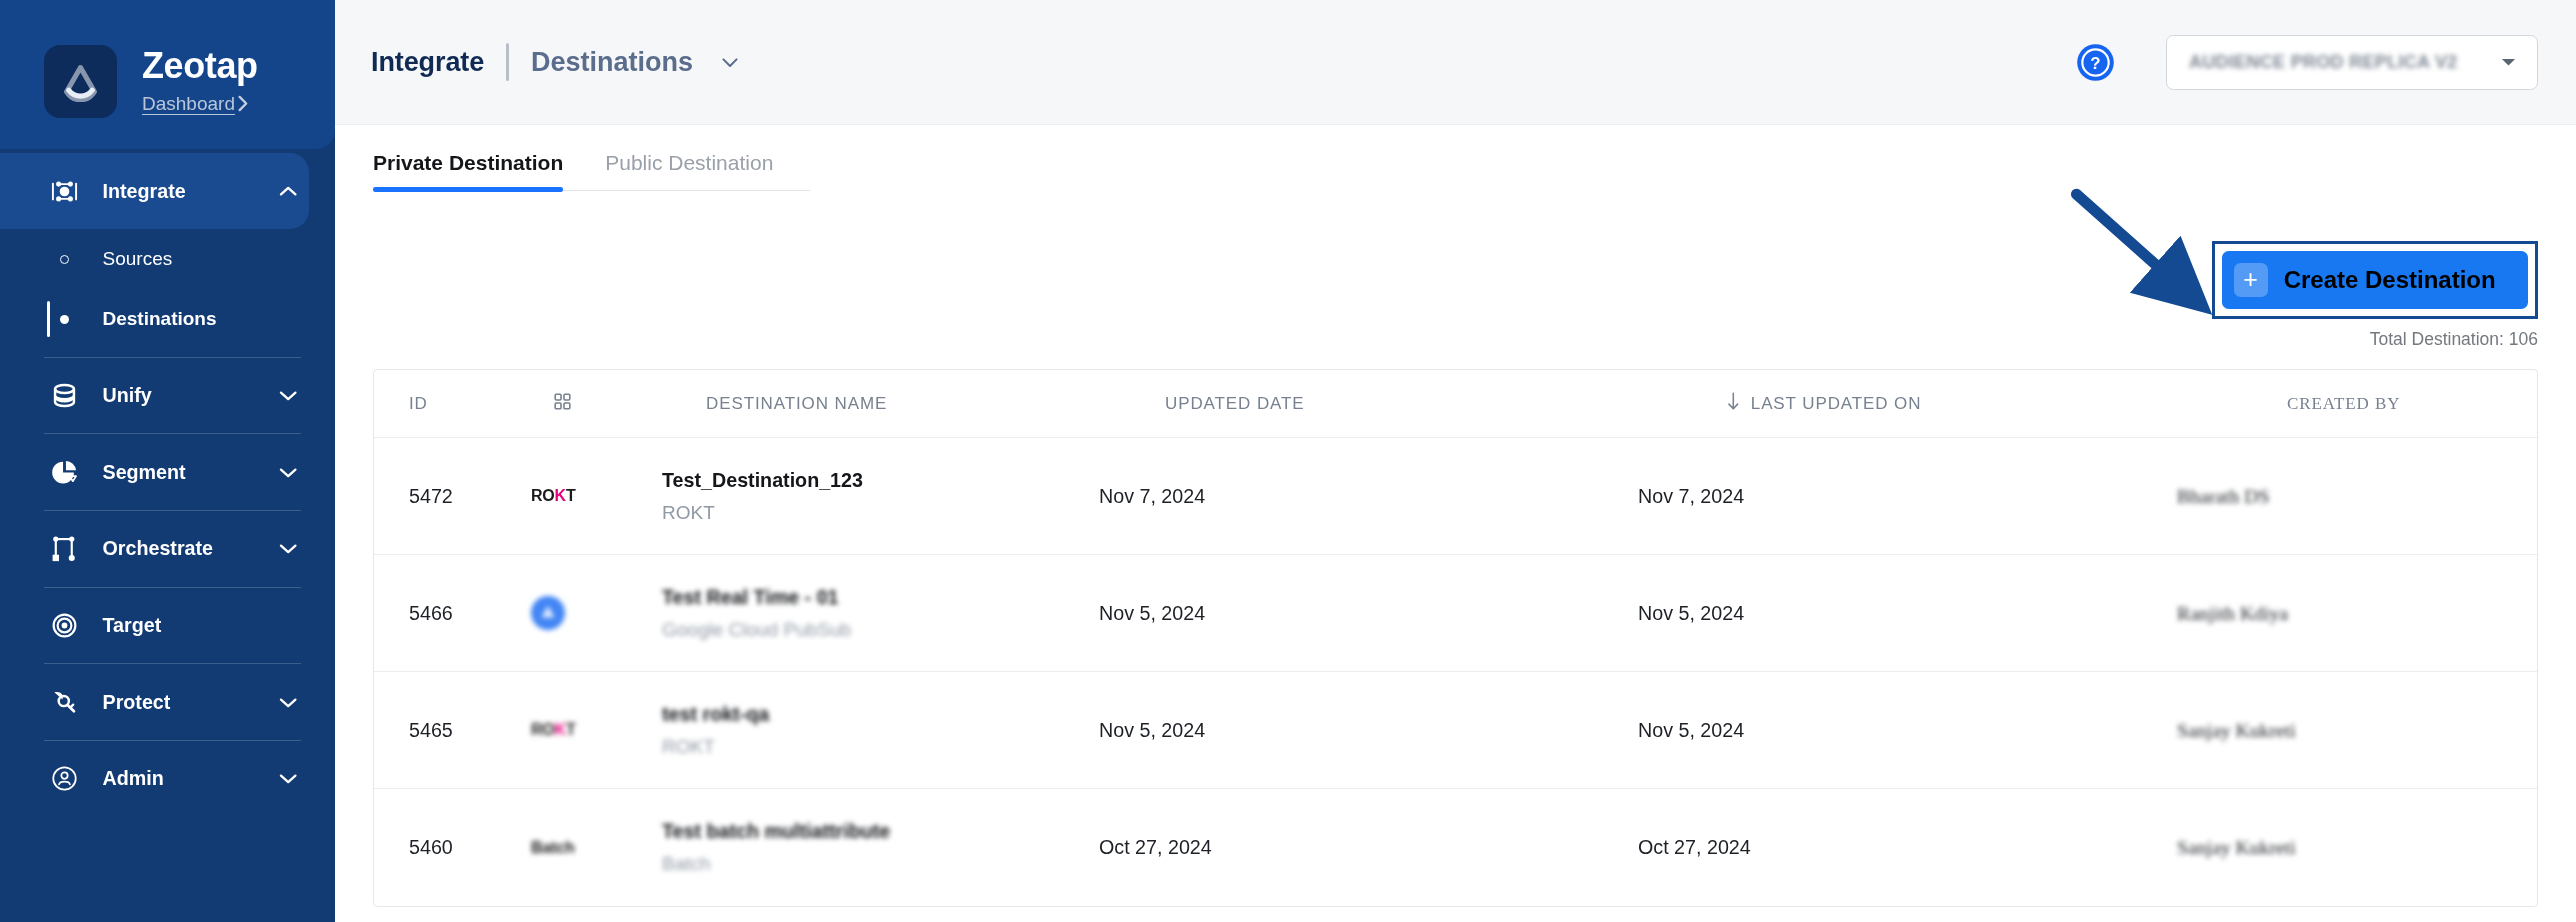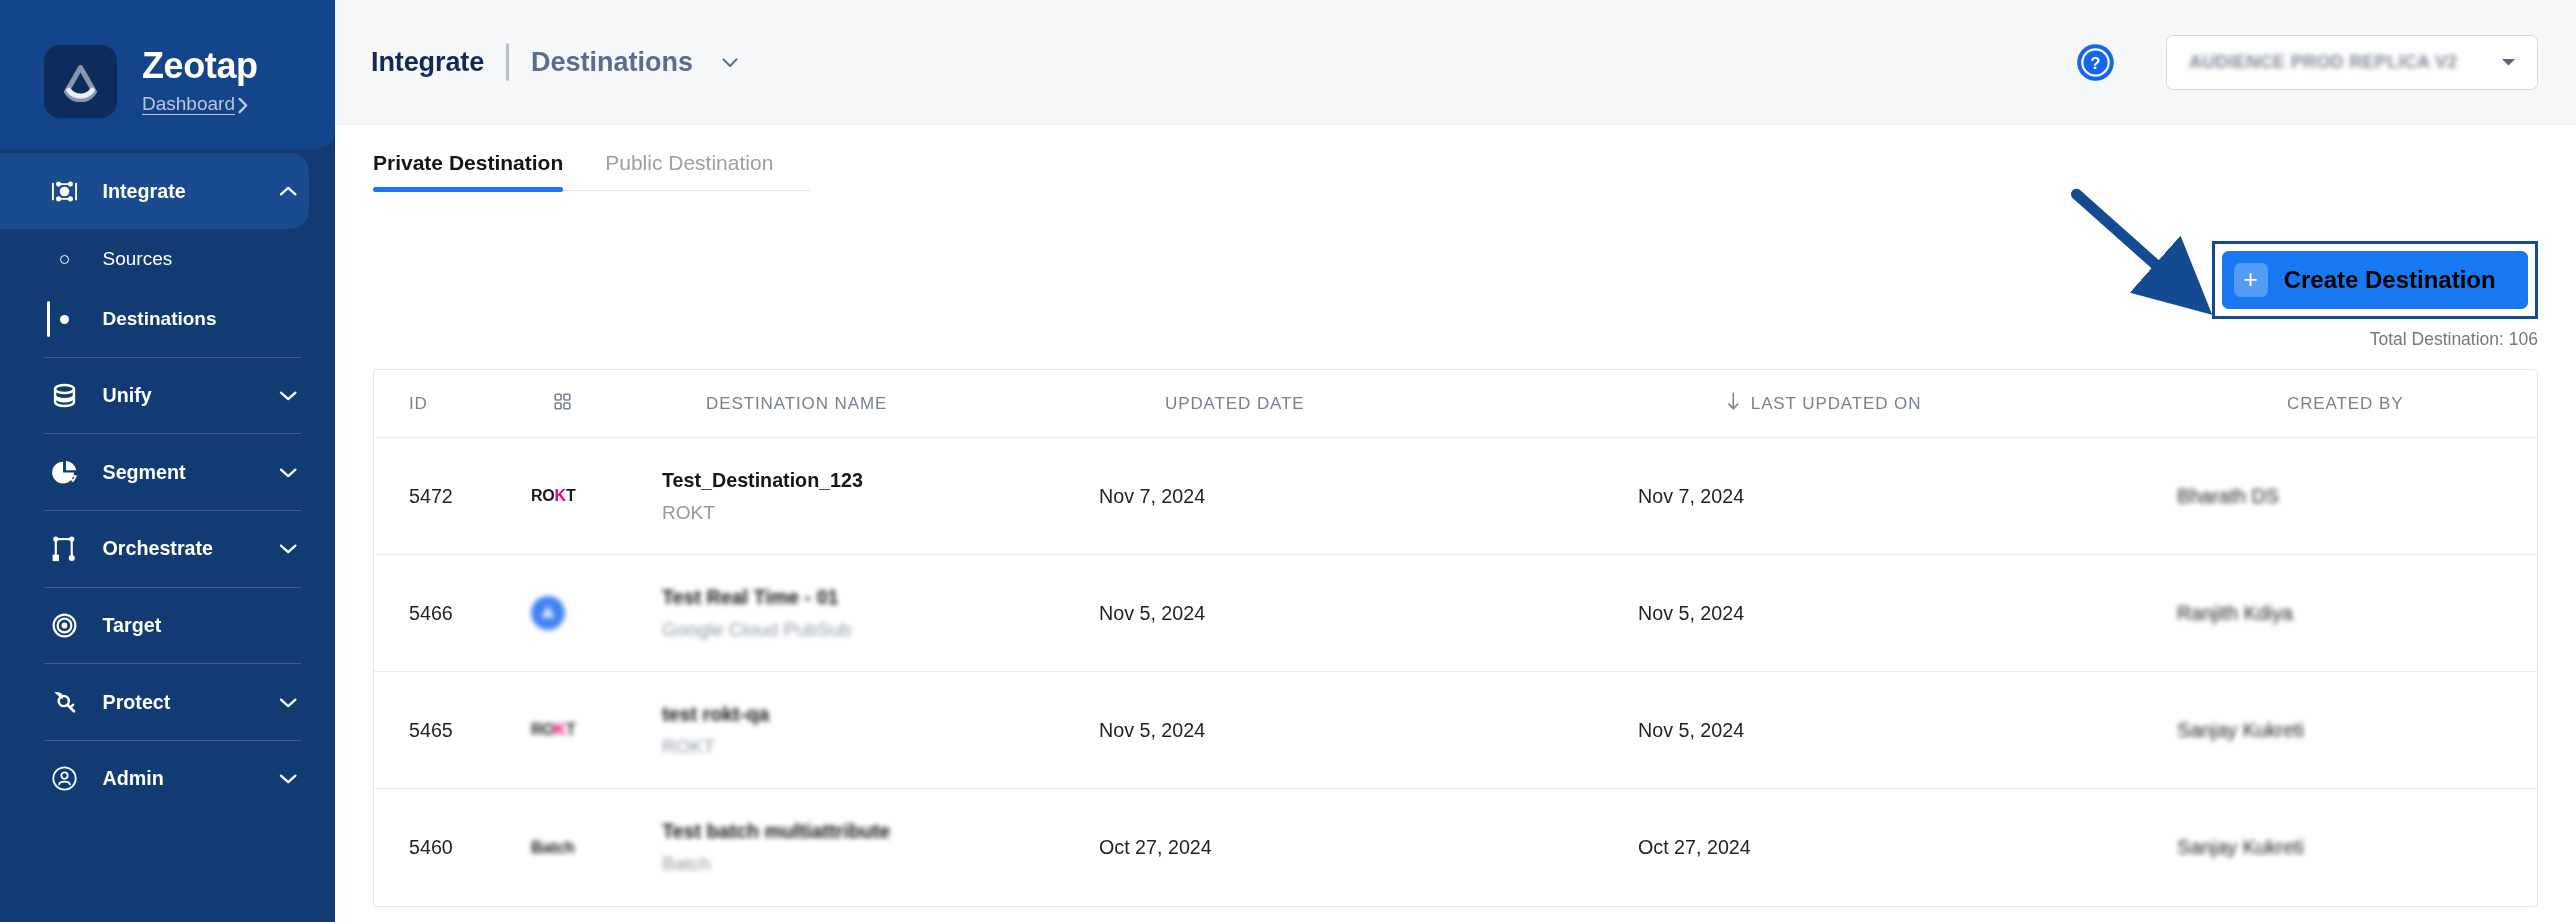--- a/index.html
+++ b/index.html
@@ -32,21 +32,21 @@
     border-radius: 16px;
     display: flex; align-items: center; justify-content: center;
   }
   .brand-text { padding-top: 2.9px; }
   .brand-name {
     color: #ffffff; font-size: 36px; font-weight: 700;
     letter-spacing: -0.4px; line-height: 1;
   }
   .brand-sub {
     margin-top: 8.7px;
-    display: flex; align-items: flex-end; gap: 1px;
+    display: flex; align-items: center; gap: 1px;
   }
   .brand-sub-label {
     color: #b9c6da; font-size: 19px;
     text-decoration: underline; text-underline-offset: 3.6px;
   }
   .brand-sub-chev { display: flex; align-items: center; }
 
   .nav { flex: 1 1 auto; padding-top: 4.4px; }
   .nav-group { position: relative; }
   .nav-row {
@@ -244,21 +244,21 @@
     border-bottom: 1.1px solid #ececf0;
   }
   .trow:last-child { border-bottom: none; }
   .thead { height: 68px; gap: 22px; }
   .tbody-row { height: 117px; }
   .c-id    { flex: 0 0 157px; padding-left: 35px; }
   .c-logo  { flex: 0 0 131px; }
   .c-name  { flex: 0 0 437px; }
   .c-cdate { flex: 0 0 539px; }
   .c-udate { flex: 0 0 539px; }
-  .c-cby   { flex: 1 1 auto; padding-right: 29px; }
+  .c-cby   { flex: 1 1 auto; padding-right: 29px; font-family: Liberation Serif, serif; }
 
   .th {
     font-size: 17px; color: #77818f; font-weight: 400;
     letter-spacing: 0.9px; white-space: nowrap;
     display: flex; align-items: center; gap: 10.2px;
   }
   .td { font-size: 19.7px; color: #1d2026; white-space: nowrap; }
   .name-main {
     font-size: 19.7px; color: #14161a; font-weight: 700;
     white-space: nowrap;

